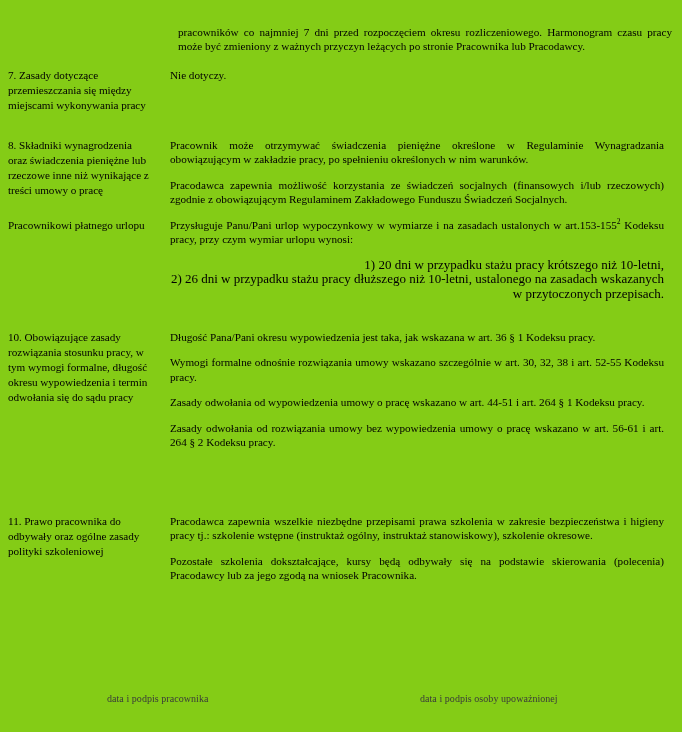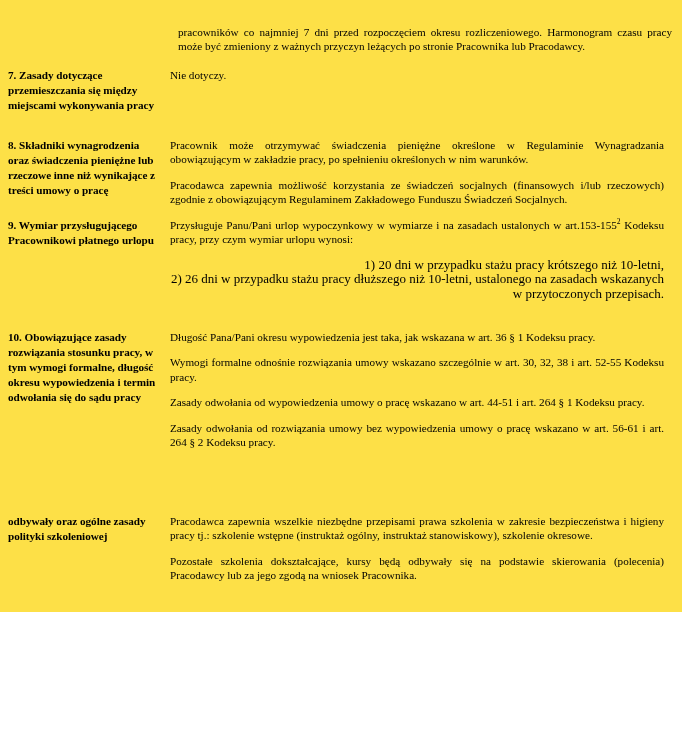--- a/index.html
+++ b/index.html
@@ -3,22 +3,22 @@
 <meta charset="utf-8">
 <style>
   html, body {
     margin: 0;
     padding: 0;
     background: #ffffff;
   }
   .page {
     position: relative;
     width: 682px;
-    height: 612px;
-    background: #fde047;
+    height: 732px;
+    background: #84cc16;
     font-family: "Liberation Serif", "DejaVu Serif", serif;
     color: #000000;
     overflow: hidden;
     box-sizing: border-box;
   }
 
   
   .top-cont {
     position: absolute;
     left: 178px;
@@ -31,21 +31,21 @@
     position: absolute;
     left: 0;
     width: 682px;
     display: block;
   }
   .col-head {
     position: absolute;
     left: 8px;
     top: 0;
     width: 162px;
-    font-weight: bold;
+    font-weight: normal;
     font-size: 11.2px;
     line-height: 15.1px;
     letter-spacing: -0.05px;
   }
   .col-body {
     position: absolute;
     left: 170px;
     top: 0;
     width: 494px;
   }
@@ -116,21 +116,20 @@
       <span class="hd-line">treści umowy o pracę</span>
     </div>
     <div class="col-body">
       <p class="para">Pracownik może otrzymywać świadczenia pieniężne określone w Regulaminie Wynagradzania obowiązującym w zakładzie pracy, po spełnieniu określonych w nim warunków.</p>
       <p class="para">Pracodawca zapewnia możliwość korzystania ze świadczeń socjalnych (finansowych i/lub rzeczowych) zgodnie z obowiązującym Regulaminem Zakładowego Funduszu Świadczeń Socjalnych.</p>
     </div>
   </div>
 
   <div class="row" style="top:218px;">
     <div class="col-head">
-      <span class="hd-line">9. Wymiar przysługującego</span>
       <span class="hd-line">Pracownikowi płatnego urlopu</span>
     </div>
     <div class="col-body">
       <p class="para"><span>Przysługuje Panu/Pani urlop wypoczynkowy w wymiarze i na zasadach ustalonych w art.153-155</span><sup class="sup">2</sup><span> Kodeksu pracy, przy czym wymiar urlopu wynosi:</span></p>
       <div class="list-block">
         <p class="tight">1) 20 dni w przypadku stażu pracy krótszego niż 10-letni,</p>
         <p class="tight">2) 26 dni w przypadku stażu pracy dłuższego niż 10-letni, ustalonego na zasadach wskazanych w przytoczonych przepisach.</p>
       </div>
     </div>
   </div>
@@ -146,20 +145,21 @@
     <div class="col-body">
       <p class="para">Długość Pana/Pani okresu wypowiedzenia jest taka, jak wskazana w art. 36 § 1 Kodeksu pracy.</p>
       <p class="para">Wymogi formalne odnośnie rozwiązania umowy wskazano szczególnie w art. 30, 32, 38 i art. 52-55 Kodeksu pracy.</p>
       <p class="para">Zasady odwołania od wypowiedzenia umowy o pracę wskazano w art. 44-51 i art. 264 § 1 Kodeksu pracy.</p>
       <p class="para">Zasady odwołania od rozwiązania umowy bez wypowiedzenia umowy o pracę wskazano w art. 56-61 i art. 264 § 2 Kodeksu pracy.</p>
     </div>
   </div>
 
   <div class="row" style="top:514px;">
     <div class="col-head">
+      <span class="hd-line">11. Prawo pracownika do</span>
       <span class="hd-line">odbywały oraz ogólne zasady</span>
       <span class="hd-line">polityki szkoleniowej</span>
     </div>
     <div class="col-body">
       <p class="para">Pracodawca zapewnia wszelkie niezbędne przepisami prawa szkolenia w zakresie bezpieczeństwa i higieny pracy tj.: szkolenie wstępne (instruktaż ogólny, instruktaż stanowiskowy), szkolenie okresowe.</p>
       <p class="para">Pozostałe szkolenia dokształcające, kursy będą odbywały się na podstawie skierowania (polecenia) Pracodawcy lub za jego zgodą na wniosek Pracownika.</p>
     </div>
   </div>
 
   <div class="sig sig-left">data i podpis pracownika</div>

